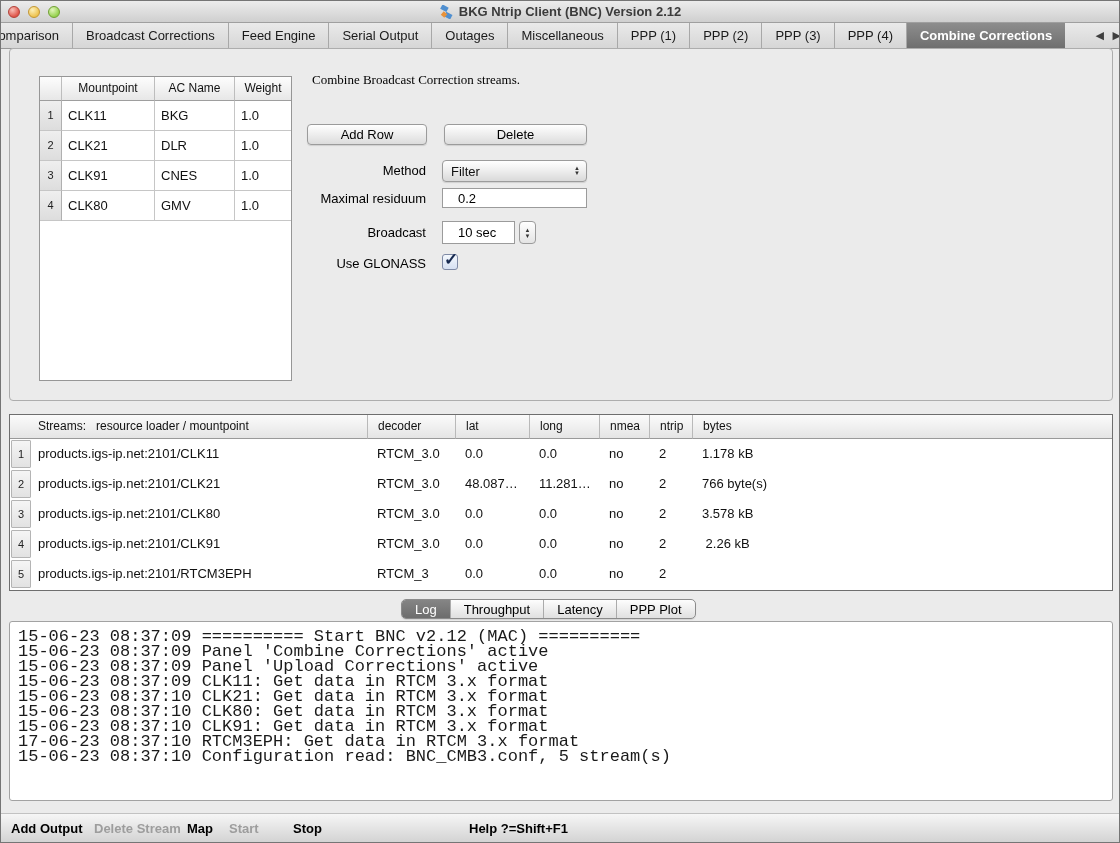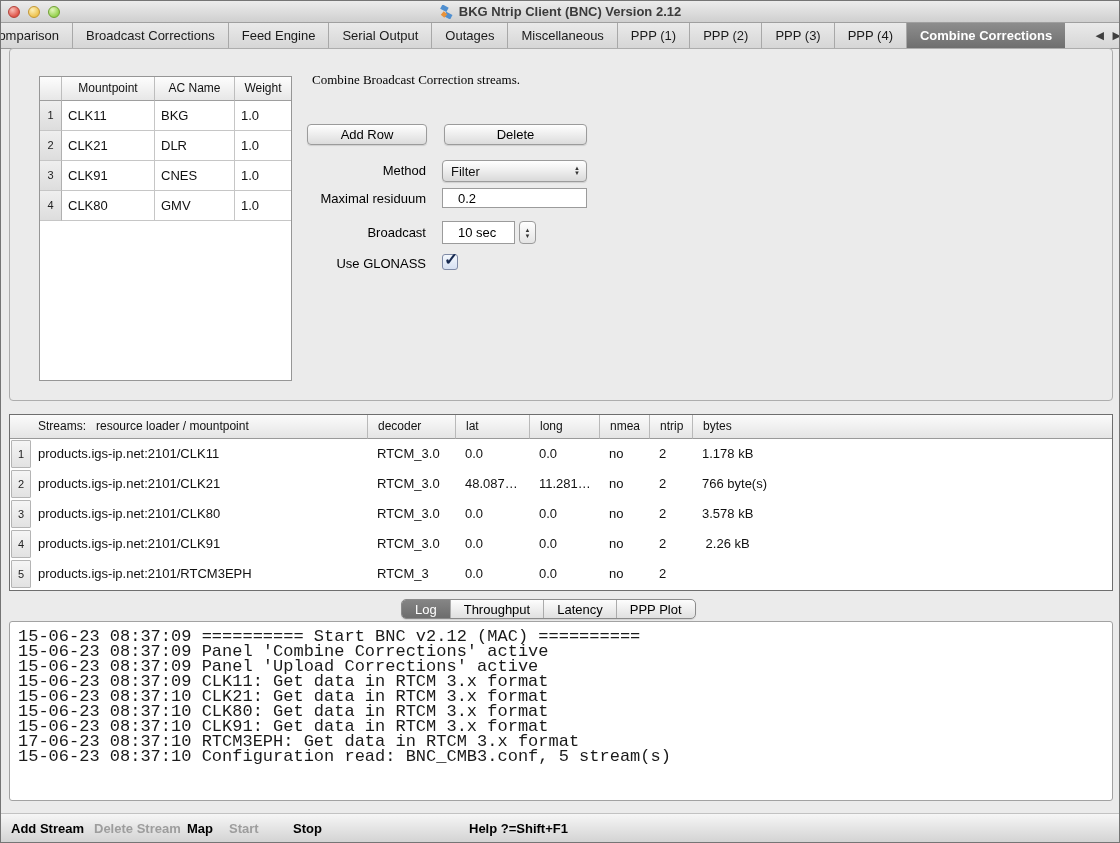--- a/index.html
+++ b/index.html
@@ -353,21 +353,21 @@
     <div class="logline">15-06-23 08:37:09 Panel 'Upload Corrections' active</div>
     <div class="logline">15-06-23 08:37:09 CLK11: Get data in RTCM 3.x format</div>
     <div class="logline">15-06-23 08:37:10 CLK21: Get data in RTCM 3.x format</div>
     <div class="logline">15-06-23 08:37:10 CLK80: Get data in RTCM 3.x format</div>
     <div class="logline">15-06-23 08:37:10 CLK91: Get data in RTCM 3.x format</div>
     <div class="logline">17-06-23 08:37:10 RTCM3EPH: Get data in RTCM 3.x format</div>
     <div class="logline">15-06-23 08:37:10 Configuration read: BNC_CMB3.conf, 5 stream(s)</div>
   </div>
 
   <div class="bottombar">
-    <div class="bb-item" style="left:10px;">Add Stream</div>
+    <div class="bb-item" style="left:10px;">Add Output</div>
     <div class="bb-item disabled" style="left:93px;">Delete Stream</div>
     <div class="bb-item" style="left:186px;">Map</div>
     <div class="bb-item disabled" style="left:228px;">Start</div>
     <div class="bb-item" style="left:272px;margin-left:20px;">Stop</div>
     <div class="bb-help">Help ?=Shift+F1</div>
   </div>
 
 </div>
 
 </body></html>

